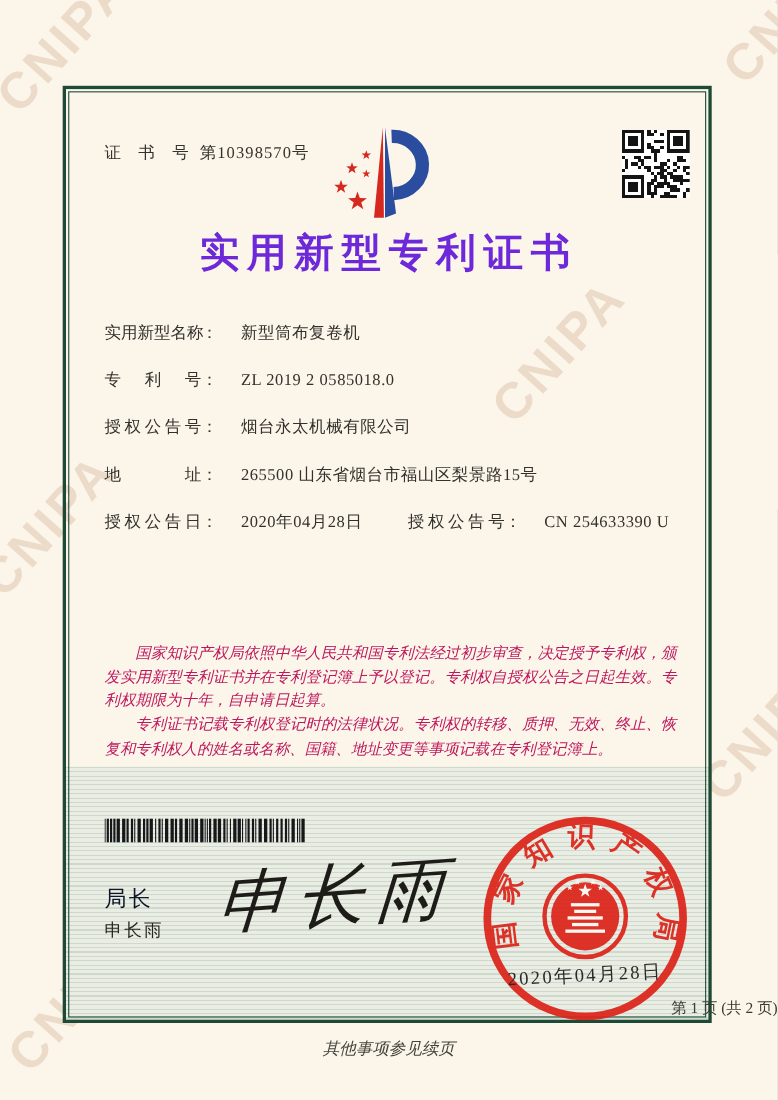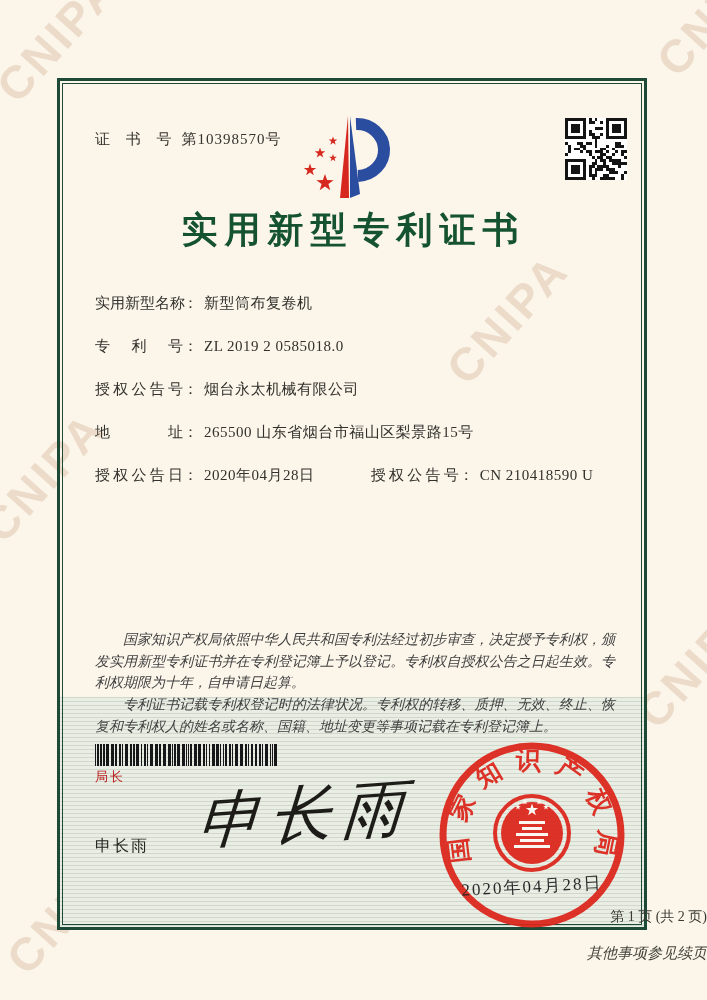--- a/index.html
+++ b/index.html
@@ -30,44 +30,44 @@
     background-image:repeating-linear-gradient(180deg,rgba(110,142,116,0.22) 0px,rgba(110,142,116,0.22) 1px,rgba(255,255,255,0) 1px,rgba(255,255,255,0) 4px);
   }
   .content{position:absolute;left:0;top:0;width:707px;height:1000px;z-index:3;}
   
   .certno{position:absolute;left:95px;top:130px;font-size:15px;letter-spacing:1px;color:#33322d;}
   .certno .lbl{letter-spacing:6px;margin-right:4px;}
   .logo{position:absolute;left:290px;top:110px;width:120px;height:92px;}
   .qr{position:absolute;left:565px;top:118px;width:62px;height:62px;}
   .title{
     position:absolute;left:0;right:0;top:206px;text-align:center;
-    font-size:36px;font-weight:bold;letter-spacing:7px;color:#14532d;
+    font-size:36px;font-weight:bold;letter-spacing:7px;color:#6d28d9;
   }
   
   .fields{position:absolute;left:95px;top:293px;width:520px;font-size:15px;color:#32312c;}
   .frow{margin-bottom:23px;line-height:20px;white-space:nowrap;}
   .flabel{display:inline-block;width:88px;text-align:justify;text-align-last:justify;vertical-align:top;}
-  .fval{margin-left:6px;letter-spacing:0.5px;}
+  .fval{margin-left:21px;letter-spacing:0.5px;}
   .pair1{display:inline-block;width:272px;}
   
   .paras{position:absolute;left:95px;top:584px;width:520px;font-size:14px;line-height:21.7px;
-         color:#404040;text-align:justify;font-style:italic;margin-top:45px;}
+         color:#be185d;text-align:justify;font-style:italic;}
   .paras p{margin:0;text-indent:2em;}
   
   .barcode{position:absolute;left:95px;top:744px;width:185px;height:22px;}
-  .officer-title{position:absolute;left:95px;top:768px;font-size:13px;letter-spacing:2px;color:#b91c1c;}
+  .officer-title{position:absolute;left:95px;top:804px;font-size:20px;letter-spacing:2px;color:#0f172a;}
   .officer-name{position:absolute;left:95px;top:836px;font-size:16px;letter-spacing:2px;color:#262521;}
   .signature{
     position:absolute;left:198px;top:772px;width:230px;
     font-size:62px;font-style:italic;letter-spacing:10px;color:#1d1c18;
     transform:rotate(-4deg) skewX(-8deg);white-space:nowrap;
   }
   .seal{position:absolute;left:432px;top:737px;width:200px;height:200px;opacity:0.93;}
   .pageno{position:absolute;left:0;right:0;top:908px;text-align:right;font-size:14px;color:#3a3a33;}
-  .footnote{position:absolute;left:0;right:0;top:944px;text-align:right;font-size:15px;color:#45443c;font-style:italic;}
+  .footnote{position:absolute;left:0;right:0;top:944px;text-align:center;font-size:15px;color:#45443c;font-style:italic;}
 </style>
 </head>
 <body>
 
 <div class="page">
 
   <div class="wm" style="left:-20px;top:10px;">CNIPA</div>
   <div class="wm" style="left:640px;top:-16px;">CNIPA</div>
   <div class="wm" style="left:430px;top:292px;">CNIPA</div>
   <div class="wm" style="left:-34px;top:450px;">CNIPA</div>
@@ -322,21 +322,21 @@
         <span class="flabel">授权公告号</span><span>：</span><span class="fval">烟台永太机械有限公司</span>
       </div>
       <div class="frow">
         <span class="flabel">地址</span><span>：</span><span class="fval">265500 山东省烟台市福山区梨景路15号</span>
       </div>
       <div class="frow">
         <span class="pair1">
           <span class="flabel">授权公告日</span><span>：</span><span class="fval">2020年04月28日</span>
         </span>
         <span class="pair2">
-          <span class="flabel">授权公告号</span><span>：</span><span class="fval">CN 210418590 U</span>
+          <span class="flabel">授权公告号</span><span>：</span><span class="fval">CN 254633390 U</span>
         </span>
       </div>
     </div>
 
     <div class="paras">
       <p>国家知识产权局依照中华人民共和国专利法经过初步审查，决定授予专利权，颁发实用新型专利证书并在专利登记簿上予以登记。专利权自授权公告之日起生效。专利权期限为十年，自申请日起算。</p>
       <p>专利证书记载专利权登记时的法律状况。专利权的转移、质押、无效、终止、恢复和专利权人的姓名或名称、国籍、地址变更等事项记载在专利登记簿上。</p>
     </div>
 
     <svg class="barcode" id="barcode" viewBox="0 0 185 22" preserveAspectRatio="none">

